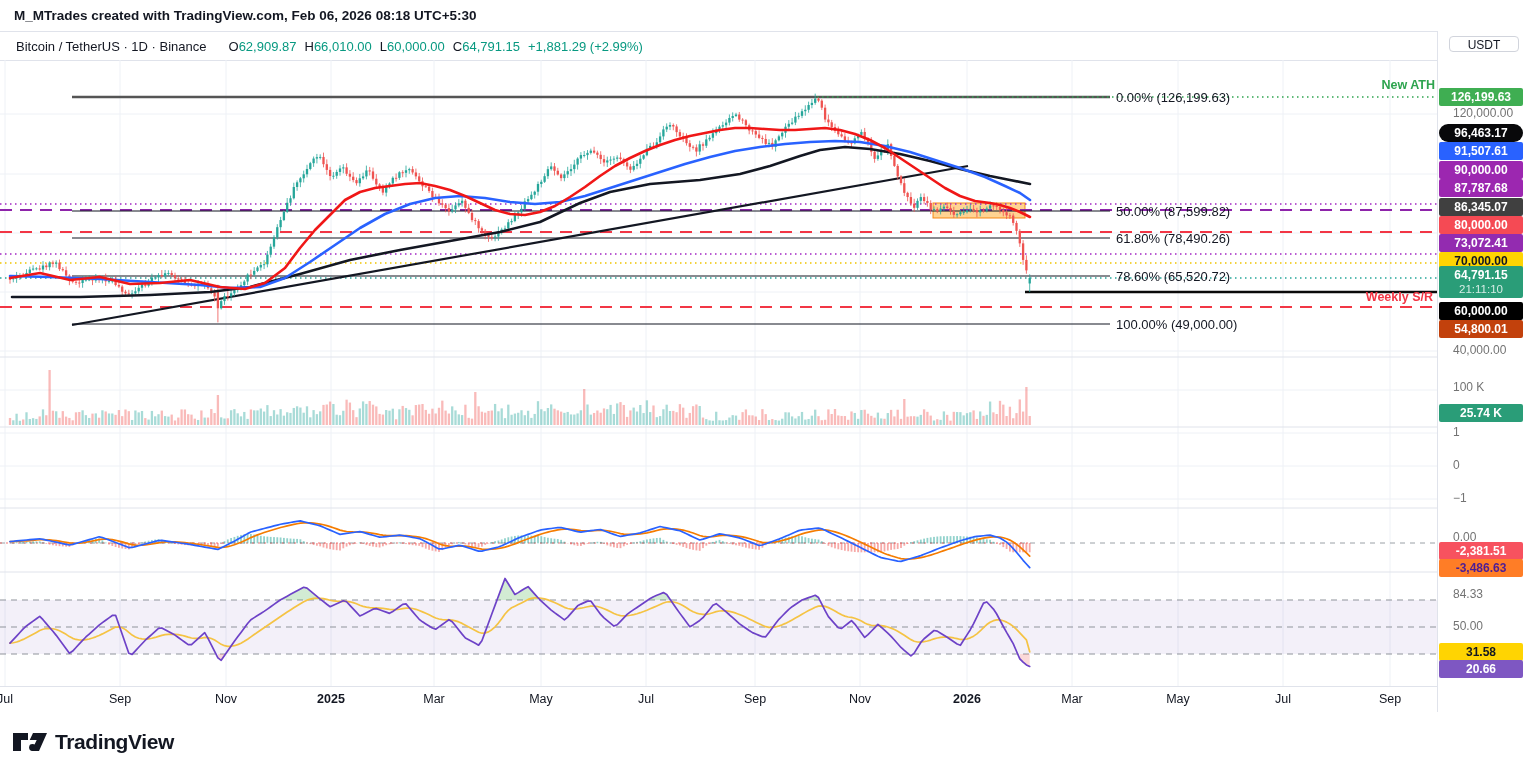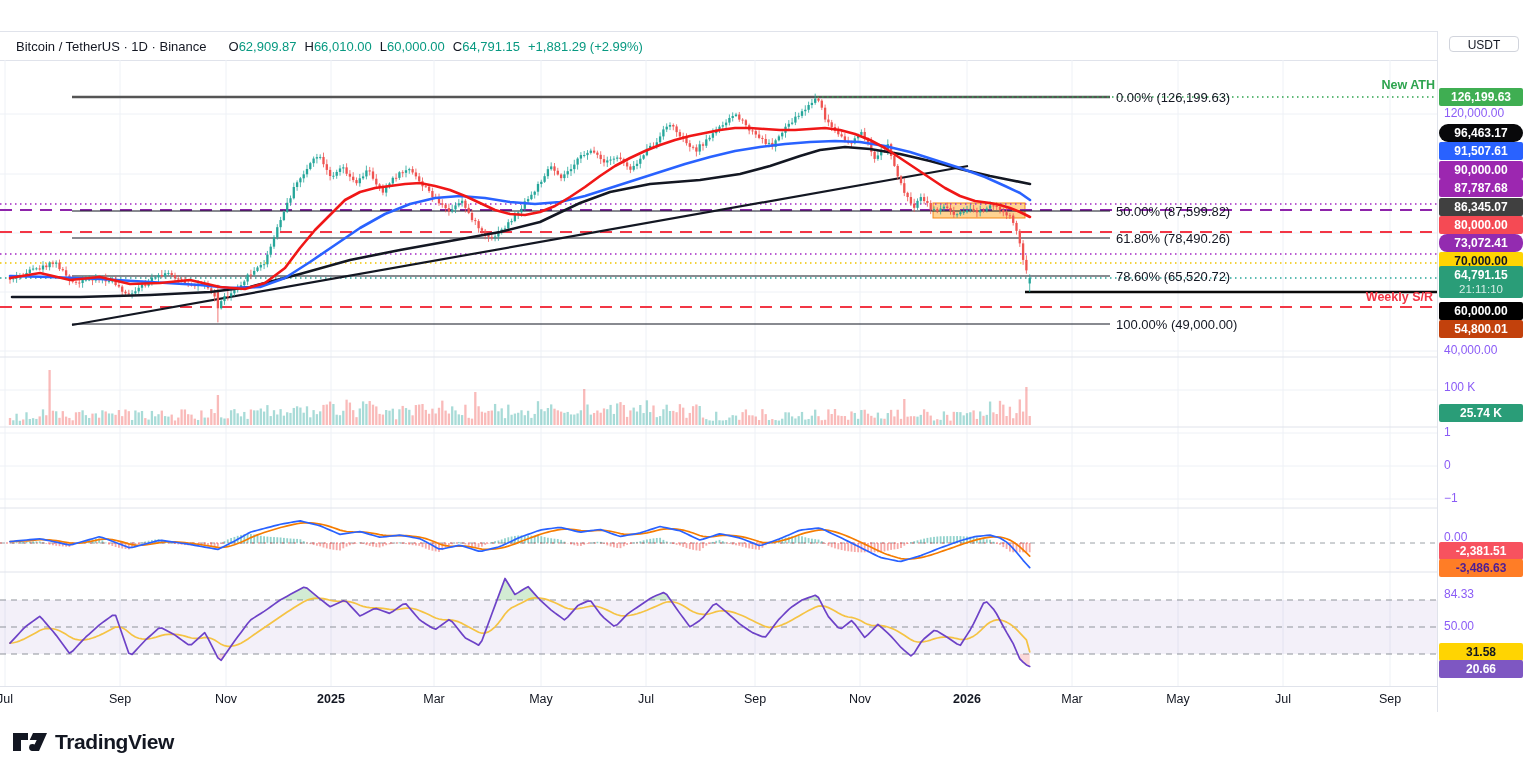--- a/index.html
+++ b/index.html
@@ -12,38 +12,39 @@
   .ohlc{margin-left:14px;font-size:13px;white-space:nowrap;}
   .ohlc .k{color:#131722;margin-left:8px;}
   .ohlc .v{color:#089981;}
   .chg{margin-left:8px;font-size:13px;color:#089981;white-space:nowrap;}
   #chart{position:absolute;left:0;top:60px;}
   .price-axis{position:absolute;left:1437px;top:0;width:99px;height:775px;background:#fff;}
   .v-sep{position:absolute;left:1437px;top:31px;width:1px;height:681px;background:#e0e3eb;}
   .usdt{position:absolute;left:12px;top:36px;width:70px;height:16px;background:#fff;
       border:1px solid #d1d4dc;border-radius:4px;font-size:12px;color:#131722;
       font-family:"Liberation Sans",sans-serif;cursor:pointer;}
-  .ax-plain{position:absolute;left:7px;font-size:12px;color:#8b5cf6;white-space:nowrap;}
+  .ax-plain{position:absolute;left:16px;font-size:12px;color:#737373;white-space:nowrap;}
   .ax-badge{position:absolute;left:2px;width:84px;font-size:12px;font-weight:700;text-align:center;
       border-radius:2px;padding:2px 0;white-space:nowrap;line-height:14px;}
   .ax-badge .sub{font-weight:400;opacity:.8;font-size:11.5px;}
   .fib-label{position:absolute;font-size:13px;color:#131722;white-space:nowrap;transform:translateY(-50%);}
   .annot{position:absolute;font-size:12.5px;font-weight:700;white-space:nowrap;transform:translate(-100%,-50%);}
   .new-ath{color:#2ea44f;}
   .weekly-sr{color:#f23645;}
   .time-axis{position:absolute;left:0;top:686px;width:1437px;height:26px;background:#fff;border-top:1px solid #e0e3eb;}
   .time-tick{position:absolute;top:5px;transform:translateX(-50%);font-size:12.5px;color:#131722;}
   .time-tick.bold{font-weight:700;}
   .logo{position:absolute;left:13px;top:730px;display:flex;align-items:center;gap:8px;cursor:pointer;}
   .logo-text{font-size:21px;font-weight:700;letter-spacing:-0.4px;color:#131722;}
 </style>
 </head>
 <body>
 
 <div class="app">
+  <div class="attribution">M_MTrades created with TradingView.com, Feb 06, 2026 08:18 UTC+5:30</div>
 
   <div class="symbol-bar">
     <span class="sym-title">Bitcoin / TetherUS · 1D · Binance</span>
     <span class="ohlc" id="ohlc"><span class="k">O</span><span class="v">62,909.87</span><span class="k">H</span><span class="v">66,010.00</span><span class="k">L</span><span class="v">60,000.00</span><span class="k">C</span><span class="v">64,791.15</span></span>
     <span class="chg">+1,881.29 (+2.99%)</span>
   </div>
 
   <svg id="chart" width="1437" height="652" viewBox="0 0 1437 652">
       <g>
         <line x1="5" y1="0" x2="5" y2="626" stroke="#eef1f6" stroke-width="1"></line>
@@ -1381,21 +1382,21 @@
   <div class="price-axis" id="priceAxis">
     <button class="usdt">USDT</button>
   <div class="ax-badge" style="background: rgb(63, 174, 82); color: rgb(255, 255, 255); top: 88px;">126,199.63</div>
       <div class="ax-plain" style="top: 106px;">120,000.00</div>
       <div class="ax-badge" style="background: rgb(8, 8, 10); color: rgb(255, 255, 255); top: 124px; border-radius: 9px;">96,463.17</div>
       <div class="ax-badge" style="background: rgb(41, 98, 255); color: rgb(255, 255, 255); top: 142px;">91,507.61</div>
       <div class="ax-badge" style="background: rgb(156, 39, 176); color: rgb(255, 255, 255); top: 161px;">90,000.00</div>
       <div class="ax-badge" style="background: rgb(156, 39, 176); color: rgb(255, 255, 255); top: 179px;">87,787.68</div>
       <div class="ax-badge" style="background: #404040; color: rgb(255, 255, 255); top: 198px;">86,345.07</div>
       <div class="ax-badge" style="background: rgb(245, 74, 84); color: rgb(255, 255, 255); top: 216px;">80,000.00</div>
-      <div class="ax-badge" style="background: rgb(147, 43, 176); color: rgb(255, 255, 255); top: 234px; border-radius: 8px;">73,072.41</div>
+      <div class="ax-badge" style="background: rgb(147, 43, 176); color: rgb(255, 255, 255); top: 234px;">73,072.41</div>
       <div class="ax-badge" style="background: rgb(255, 212, 2); color: rgb(19, 23, 34); top: 252px;">70,000.00</div>
       <div class="ax-badge" style="background: rgb(42, 157, 120); color: rgb(255, 255, 255); top: 266px;">64,791.15<div class="sub">21:11:10</div></div>
       <div class="ax-badge" style="background: rgb(0, 0, 0); color: rgb(255, 255, 255); top: 302px;">60,000.00</div>
       <div class="ax-badge" style="background: #c2410c; color: rgb(255, 255, 255); top: 320px;">54,800.01</div>
       <div class="ax-plain" style="top: 343px;">40,000.00</div>
       <div class="ax-plain" style="top: 380px;">100 K</div>
       <div class="ax-badge" style="background: rgb(42, 157, 120); color: rgb(255, 255, 255); top: 404px;">25.74 K</div>
       <div class="ax-plain" style="top: 425px;">1</div>
       <div class="ax-plain" style="top: 458px;">0</div>
       <div class="ax-plain" style="top: 491px;">−1</div>

